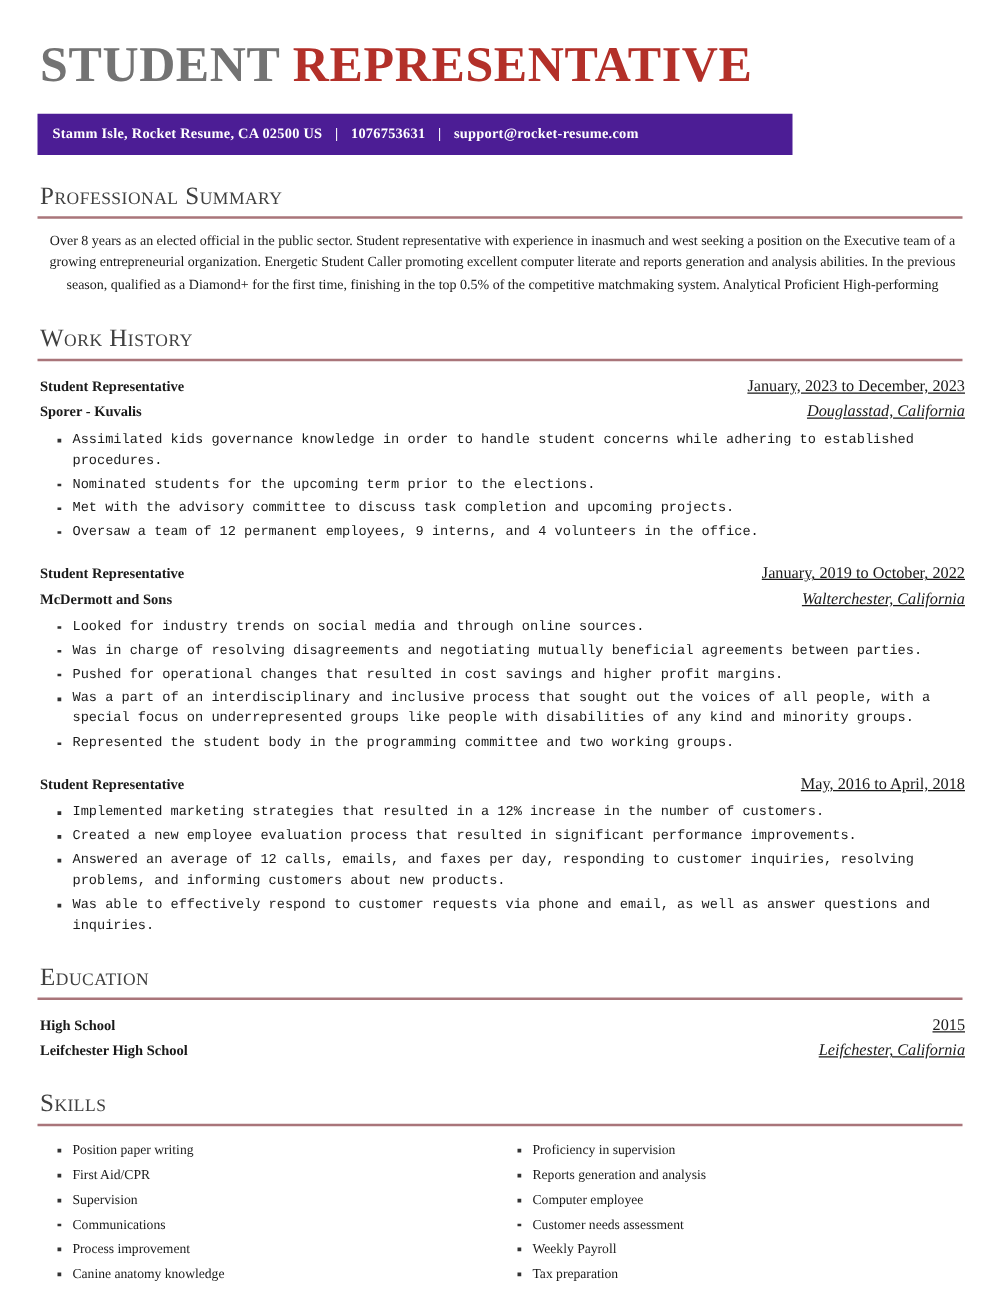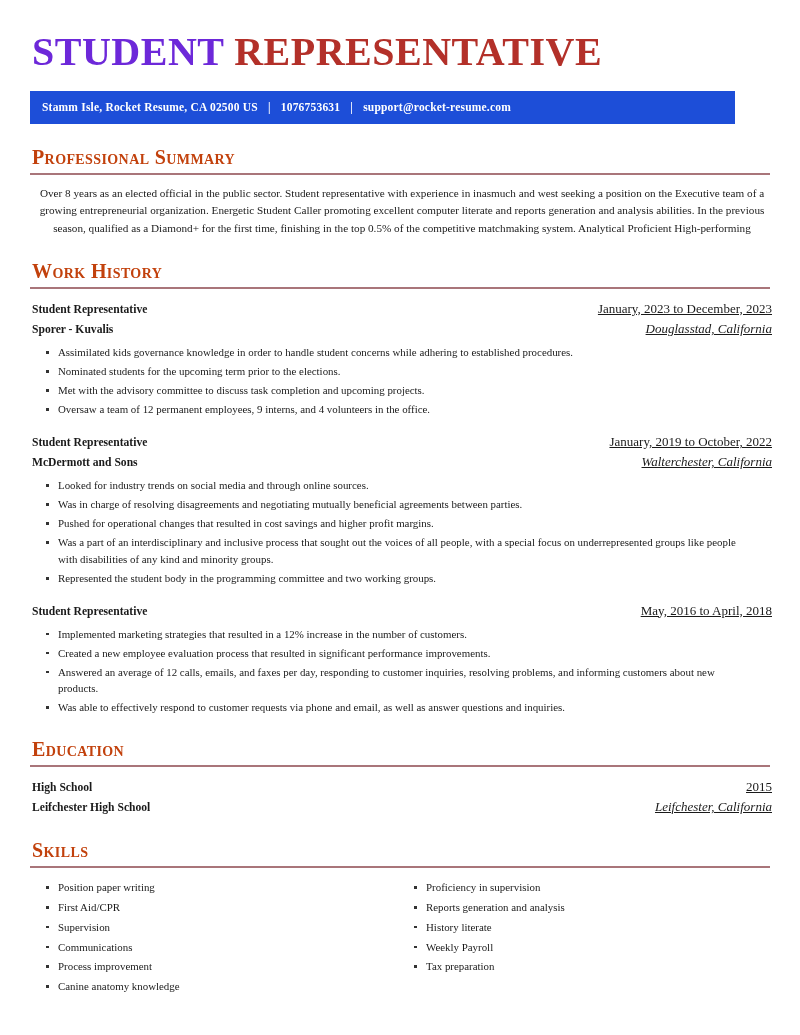--- a/index.html
+++ b/index.html
@@ -25,48 +25,48 @@
 
   
   .name-title {
     font-size: 40px;
     font-weight: bold;
     letter-spacing: 0.5px;
     line-height: 1.12;
     margin: 0 0 16px 2px;
     white-space: nowrap;
   }
-  .name-first { color: #6d28d9; }
+  .name-first { color: #737373; }
   .name-last  { color: #b33029; }
 
   .contact-bar {
-    background: #1d4ed8;
+    background: #4c1d95;
     color: #ffffff;
     font-size: 11.5px;
     font-weight: bold;
     letter-spacing: 0.2px;
     padding: 10px 12px 11px 12px;
     box-sizing: border-box;
-    width: 705px;
+    width: 604px;
     white-space: nowrap;
   }
   .contact-sep {
     display: inline-block;
     padding: 0 7px;
     font-weight: bold;
   }
 
   
   .section { margin-top: 22px; }
   .section-heading {
     font-size: 20px;
-    font-weight: bold;
+    font-weight: normal;
     font-variant: small-caps;
     letter-spacing: 0.4px;
-    color: #c2410c;
+    color: #404040;
     line-height: 1.1;
     margin: 0 0 5px 2px;
   }
   .section-rule {
     border: 0;
     border-top: 2px solid #a9757a;
     margin: 0 0 10px 0;
     width: 740px;
   }
 
@@ -109,20 +109,21 @@
     margin: 5px 0 0 0;
     padding: 0;
     width: 725px;
   }
   ul.bullets li {
     position: relative;
     font-size: 10.9px;
     line-height: 1.52;
     padding-left: 28px;
     margin-bottom: 2.5px;
+    font-family: Liberation Mono, monospace;
   }
   ul.bullets li:before {
     content: "";
     position: absolute;
     left: 16px;
     top: 7px;
     width: 2.6px;
     height: 2.6px;
     background: #333333;
   }
@@ -264,21 +265,22 @@
           <li>Supervision</li>
           <li>Communications</li>
           <li>Process improvement</li>
           <li>Canine anatomy knowledge</li>
         </ul>
       </div>
       <div class="skills-col right">
         <ul>
           <li>Proficiency in supervision</li>
           <li>Reports generation and analysis</li>
-          <li>History literate</li>
+          <li>Computer employee</li>
+          <li>Customer needs assessment</li>
           <li>Weekly Payroll</li>
           <li>Tax preparation</li>
         </ul>
       </div>
     </div>
   </div>
 
 </div>
 
 </body></html>

